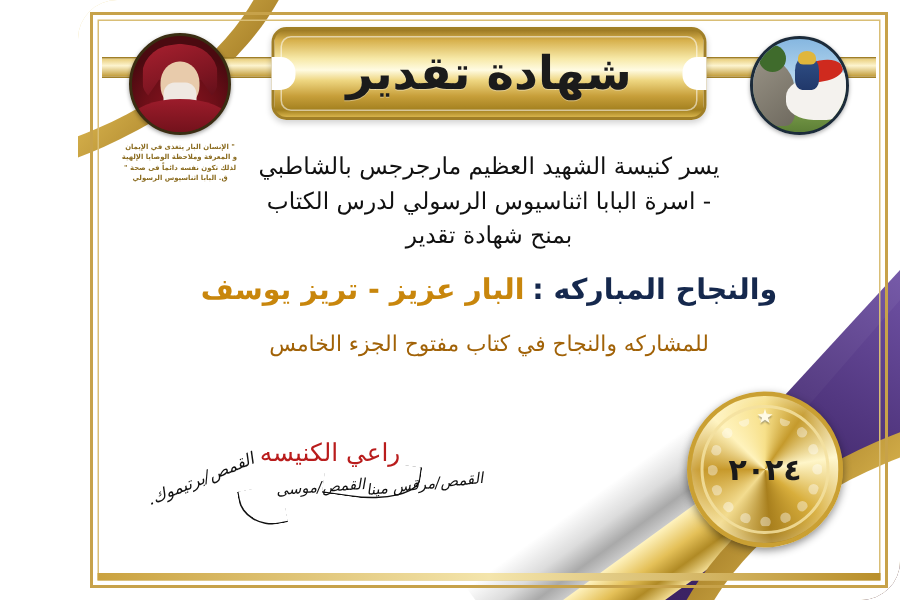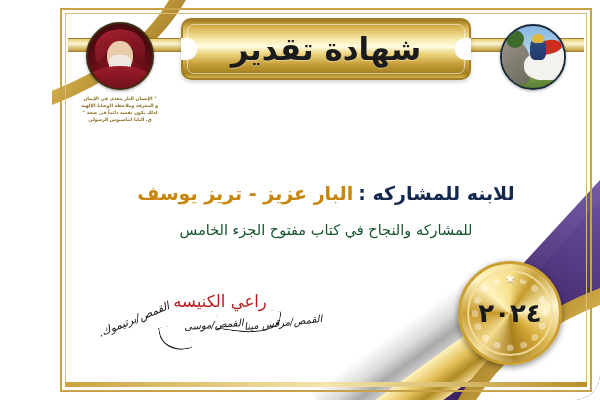--- a/index.html
+++ b/index.html
@@ -337,21 +337,21 @@
     color: #c8860c;
   }
 
   .reason-line {
     position: absolute;
     top: 222px;
     left: 0; right: 0;
     text-align: center;
     direction: rtl;
     font-size: 14.5px;
-    color: #14532d;
+    color: #a16207;
     white-space: nowrap;
   }
 
   
   .sig-block {
     position: absolute;
     top: 292px;
     left: 48px;
     width: 240px;
     text-align: center;
@@ -432,21 +432,21 @@
   }
   .medal-star {
     position: absolute;
     top: 7px; left: 50%;
     transform: translateX(-50%);
     font-size: 13px;
     color: #fffbe6;
     text-shadow: 0 1px 1px rgba(0,0,0,.3);
   }
   .medal-year {
-    font-size: 26px;
+    font-size: 20px;
     font-weight: bold;
     color: #1a1a1a;
     letter-spacing: 1px;
     position: relative;
     z-index: 3;
     direction: rtl;
   }
 
   
   .base-bar {
@@ -504,23 +504,28 @@
       <span class="rock"></span>
       <span class="tree"></span>
       <span class="horse"></span>
       <span class="horse-head"></span>
       <span class="cape"></span>
       <span class="rider"></span>
       <span class="helmet"></span>
     </div>
   </div>
 
+  <div class="body-block">
+    <div class="body-line">يسر كنيسة الشهيد العظيم مارجرجس بالشاطبي</div>
+    <div class="body-line">- اسرة البابا اثناسيوس الرسولي لدرس الكتاب</div>
+    <div class="body-line">بمنح شهادة تقدير</div>
+  </div>
 
   <div class="name-line">
-    <span class="name-label">للابنه للمشاركه :</span>
+    <span class="name-label">والنجاح المباركه :</span>
     <span class="name-value">البار عزيز - تريز يوسف</span>
   </div>
 
   <div class="reason-line">للمشاركه والنجاح في كتاب مفتوح الجزء الخامس</div>
 
   <div class="sig-block">
     <div class="sig-title">راعي الكنيسه</div>
     <div class="sig-scribbles">
       <span class="sig-swash"></span>
       <span class="sig-swash2"></span>

